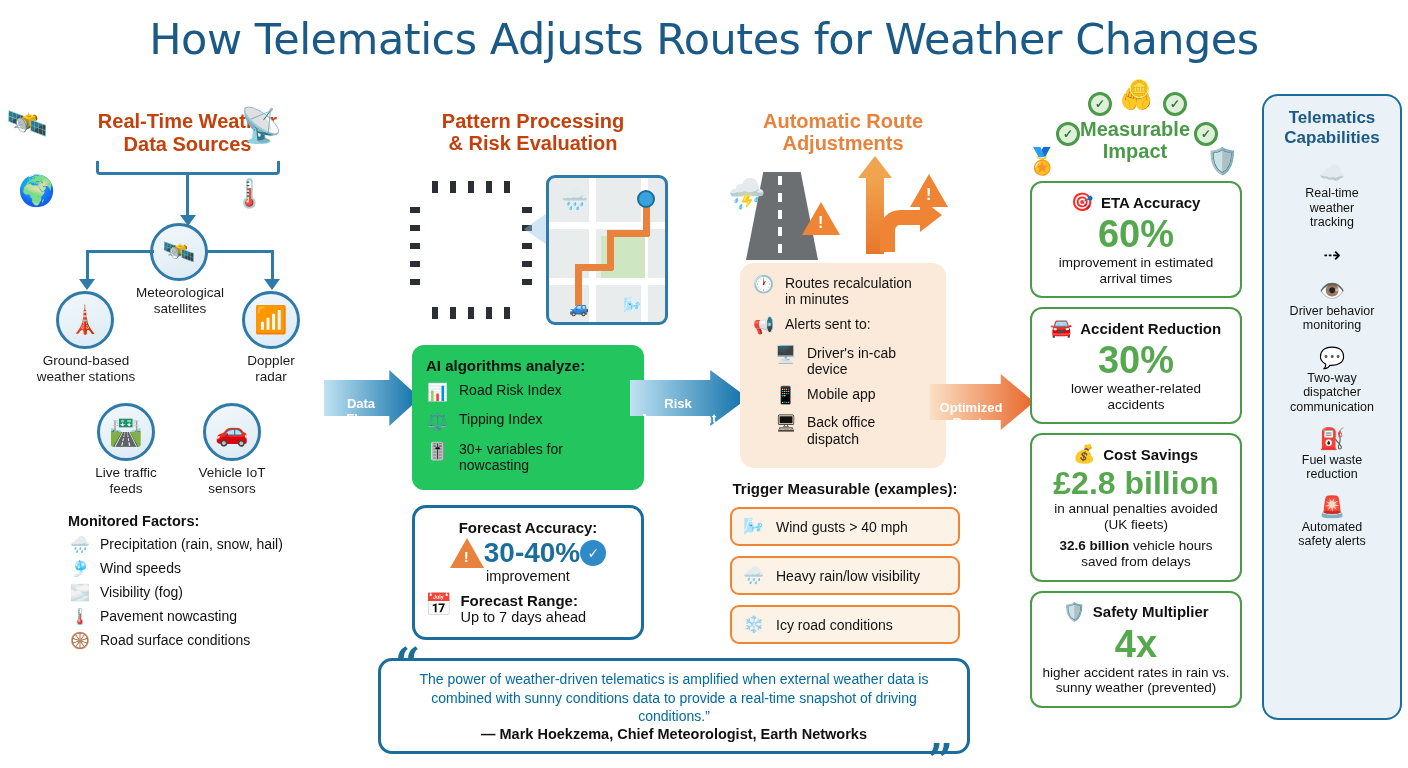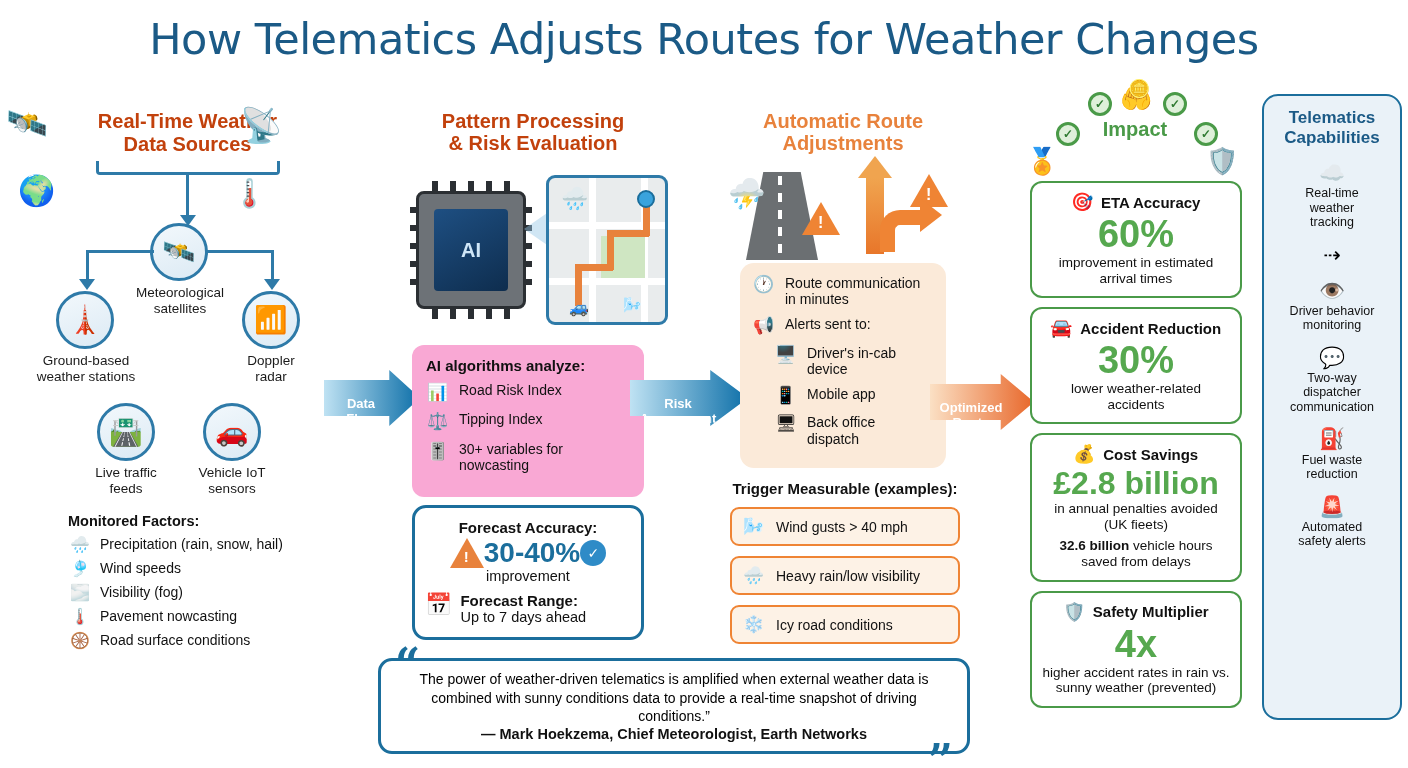--- a/index.html
+++ b/index.html
@@ -118,21 +118,21 @@
     border-right: 26px solid rgba(150,200,230,0.45);
   }
   .map-road { position: absolute; background: #ffffff; }
   .map-green { position: absolute; background: #cfe6c2; }
   .route-line { position: absolute; background: #e8823c; }
   .card {
     position: absolute; border-radius: 12px;
   }
   #ai-card {
     left: 14px; top: 250px; width: 232px;
-    background: #f9a8d4; border-radius: 12px; padding: 12px 12px 13px 14px;
+    background: #22c55e; border-radius: 12px; padding: 12px 12px 6px 14px;
   }
   #ai-card h4 { font-size: 15px; font-weight: bold; color: #111; margin-bottom: 9px; }
   #ai-card ul { list-style: none; }
   #ai-card li {
     display: flex; align-items: flex-start; gap: 9px;
     font-size: 14px; color: #111; margin-bottom: 10px; line-height: 1.14;
   }
   #ai-card li .ac-ico { width: 24px; text-align: center; font-size: 17px; flex: none; color: #1b5a86; }
 
   #forecast-card {
@@ -281,21 +281,21 @@
   .cap-label { font-size: 12.5px; color: #111; line-height: 1.16; }
 
   
   #quote {
     position: absolute; left: 378px; top: 658px; width: 592px; height: 96px;
     border: 3px solid #1b6e9c; border-radius: 14px; background: #fff;
     display: flex; align-items: center; justify-content: center;
     padding: 8px 30px;
   }
   #quote-text {
-    text-align: center; font-size: 14px; color: #000000; line-height: 1.35;
+    text-align: center; font-size: 14px; color: #0369a1; line-height: 1.35;
   }
   #quote-attr {
     text-align: center; font-size: 14.5px; font-weight: bold; color: #111;
     margin-top: 0;
   }
   .qmark {
     position: absolute; font-size: 44px; font-weight: bold;
     color: #1b6e9c; line-height: 1; font-family: "DejaVu Serif", serif;
   }
   #qmark-open { left: 14px; top: -18px; }
@@ -415,23 +415,20 @@
     <div class="chip-pin" style="left:44px; top:14px; width:6px; height:12px;"></div>
     <div class="chip-pin" style="left:62px; top:14px; width:6px; height:12px;"></div>
     <div class="chip-pin" style="left:80px; top:14px; width:6px; height:12px;"></div>
     <div class="chip-pin" style="left:98px; top:14px; width:6px; height:12px;"></div>
     <div class="chip-pin" style="left:26px; top:140px; width:6px; height:12px;"></div>
     <div class="chip-pin" style="left:44px; top:140px; width:6px; height:12px;"></div>
     <div class="chip-pin" style="left:62px; top:140px; width:6px; height:12px;"></div>
     <div class="chip-pin" style="left:80px; top:140px; width:6px; height:12px;"></div>
     <div class="chip-pin" style="left:98px; top:140px; width:6px; height:12px;"></div>
 
-    <div class="ai-chip">
-      <div class="ai-chip-inner">AI</div>
-    </div>
     <div class="beam"></div>
 
     <div class="map-panel">
       <div class="map-road" style="left:0; top:44px; width:122px; height:7px;"></div>
       <div class="map-road" style="left:0; top:100px; width:122px; height:7px;"></div>
       <div class="map-road" style="left:40px; top:0; width:7px; height:150px;"></div>
       <div class="map-road" style="left:92px; top:0; width:7px; height:150px;"></div>
       <div class="map-green" style="left:52px; top:58px; width:44px; height:42px;"></div>
       <div class="route-line" style="left:26px; top:86px; width:7px; height:42px;"></div>
       <div class="route-line" style="left:26px; top:86px; width:38px; height:7px;"></div>
@@ -511,21 +508,21 @@
         <span>!</span>
       </div>
     <div class="curve-arrow"></div>
     <div class="curve-head"></div>
   </div>
 
   <div id="alerts-card">
     <div class="ac-row">
       <span class="ico">🕐</span>
       <span>
-        <span style="display:block;">Route communication</span>
+        <span style="display:block;">Routes recalculation</span>
         <span style="display:block;">in minutes</span>
       </span>
     </div>
     <div class="ac-row">
       <span class="ico">📢</span>
       <span>Alerts sent to:</span>
     </div>
     <div class="sub-row">
       <span class="ico">🖥️</span>
       <span>
@@ -579,20 +576,21 @@
     <div class="badge-check" style="left:143px; top:8px;">✓</div>
     <div class="badge-check" style="left:36px; top:38px;">✓</div>
     <div class="badge-check" style="left:174px; top:38px;">✓</div>
     <div class="coin-hand">🤲</div>
     <div style="position:absolute; left:108px; top:-6px; font-size:18px;">🪙</div>
     <div class="shield-badge" style="left:6px; top:62px;">🏅</div>
     <div class="shield-badge" style="left:186px; top:62px;">🛡️</div>
   </div>
 
   <div id="col4-title" class="col-head green-head">
+    <div>Measurable</div>
     <div>Impact</div>
   </div>
 
   <div style="position:absolute; left:10px; top:103px; width:212px;">
 
     <div class="impact-card">
       <div class="impact-head">
         <span class="ico">🎯</span>
         <span>ETA Accuracy</span>
       </div>

